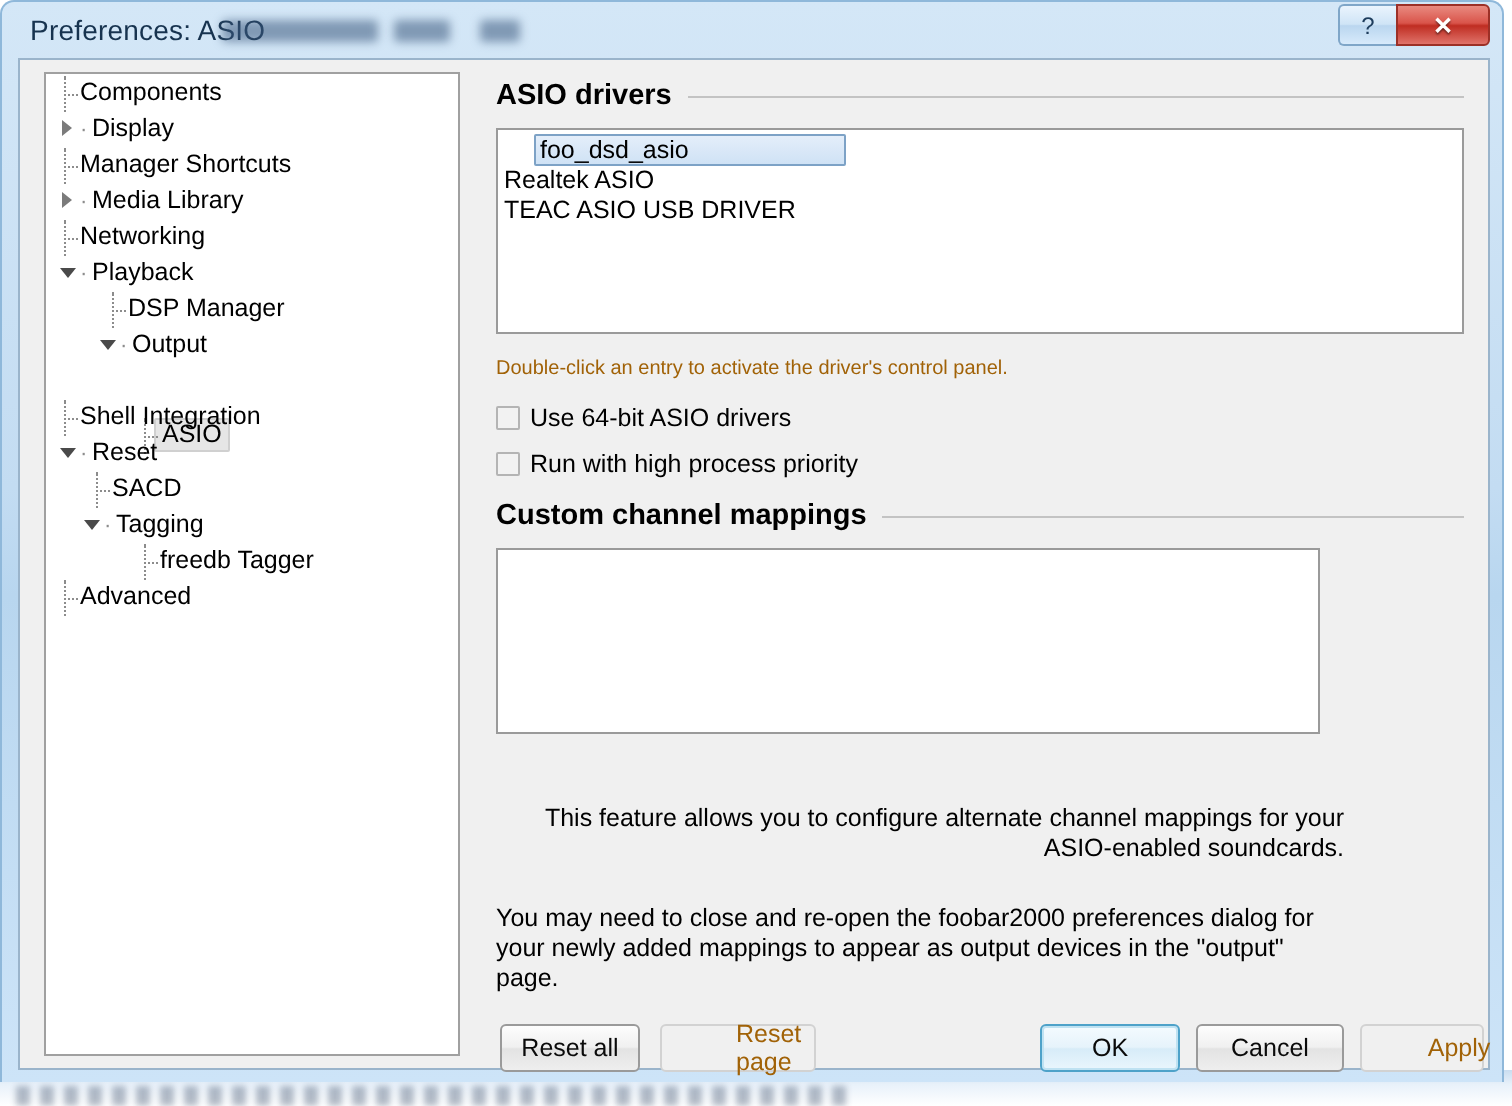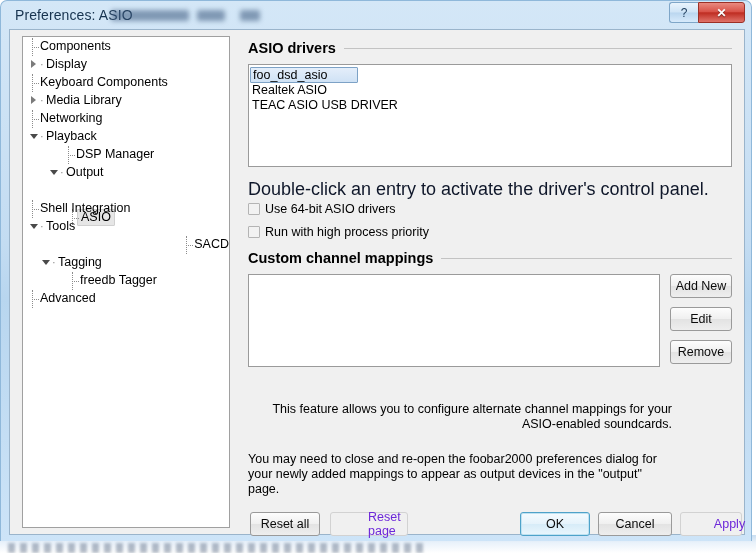--- a/index.html
+++ b/index.html
@@ -244,32 +244,32 @@
   .listbox .li {
     height: 15px;
     line-height: 15px;
     padding-left: 3px;
     white-space: nowrap;
     cursor: default;
   }
   .listbox .li.selected {
     background: linear-gradient(to bottom, #e4eefa 0%, #cfe2f5 100%);
     border: 1px solid #7da2c6;
-    width: 108px;
-    box-sizing: border-box;
-    margin-left: 1px;
+    width: 156px;
+    box-sizing: border-box;
+    margin-left: 18px;
     padding-left: 2px;
     height: 16px;
     line-height: 14px;
     border-radius: 1px;
   }
 
   .hint {
-    font-size: 18px;
-    color: #0f172a;
+    font-size: 10px;
+    color: #a16207;
   }
 
   .checkrow {
     display: flex;
     align-items: center;
     gap: 5px;
     font-size: 12.5px;
     color: #000000;
     cursor: default;
     text-align: center;
@@ -292,21 +292,21 @@
     border: 1px solid #9a9a9a;
     border-radius: 3px;
     box-sizing: border-box;
     cursor: default;
     display: flex;
     align-items: center;
     justify-content: center;
     padding: 0;
   }
   .btn.disabled {
-    color: #6d28d9;
+    color: #a16207;
     background: #f0f0f0;
     border-color: #d2d2d2;
     padding-left: 37px;
   }
   .btn.default {
     border: 1px solid #4ea2c9;
     box-shadow: 0 0 0 1px #bfe2f2 inset;
     background: linear-gradient(to bottom, #f4fbff 0%, #e6f3fb 48%, #d7ecf8 52%, #eaf6fd 100%);
   }
 
@@ -336,30 +336,30 @@
         <div class="win-btn help">?</div>
         <div class="win-btn close">✕</div>
       </div>
     </div>
 
     <div class="client">
 
       <div class="tree-panel" id="tree">
           <div class="tree-row" style="padding-left: 4px;"><span class="dotline leaf"></span><span class="tree-label">Components</span></div>
           <div class="tree-row" style="padding-left: 4px;"><span class="glyph"><span class="arrow-closed"></span></span><span class="dotdash">·</span><span class="tree-label">Display</span></div>
-          <div class="tree-row" style="padding-left: 4px;"><span class="dotline leaf"></span><span class="tree-label">Keyboard Components</span></div>
+          <div class="tree-row" style="padding-left: 4px;"><span class="dotline leaf"></span><span class="tree-label">Manager Shortcuts</span></div>
           <div class="tree-row" style="padding-left: 4px;"><span class="glyph"><span class="arrow-closed"></span></span><span class="dotdash">·</span><span class="tree-label">Media Library</span></div>
           <div class="tree-row" style="padding-left: 4px;"><span class="dotline leaf"></span><span class="tree-label">Networking</span></div>
           <div class="tree-row" style="padding-left: 4px;"><span class="glyph"><span class="arrow-open"></span></span><span class="dotdash">·</span><span class="tree-label">Playback</span></div>
-          <div class="tree-row" style="padding-left: 40px;"><span class="dotline leaf"></span><span class="tree-label">DSP Manager</span></div>
+          <div class="tree-row" style="padding-left: 28px;"><span class="dotline leaf"></span><span class="tree-label">DSP Manager</span></div>
           <div class="tree-row" style="padding-left: 24px;"><span class="glyph"><span class="arrow-open"></span></span><span class="dotdash">·</span><span class="tree-label">Output</span></div>
           <div class="tree-row" style="padding-left: 44px;"><span class="dotline leaf"></span><span class="tree-label sel">ASIO</span></div>
           <div class="tree-row" style="padding-left: 4px;"><span class="dotline leaf"></span><span class="tree-label">Shell Integration</span></div>
-          <div class="tree-row" style="padding-left: 4px;"><span class="glyph"><span class="arrow-open"></span></span><span class="dotdash">·</span><span class="tree-label">Tools</span></div>
-          <div class="tree-row" style="padding-left: 20px; text-align: right;"><span class="dotline leaf"></span><span class="tree-label">SACD</span></div>
+          <div class="tree-row" style="padding-left: 4px;"><span class="glyph"><span class="arrow-open"></span></span><span class="dotdash">·</span><span class="tree-label">Reset</span></div>
+          <div class="tree-row" style="padding-left: 20px;"><span class="dotline leaf"></span><span class="tree-label">SACD</span></div>
           <div class="tree-row" style="padding-left: 16px;"><span class="glyph"><span class="arrow-open"></span></span><span class="dotdash">·</span><span class="tree-label">Tagging</span></div>
           <div class="tree-row" style="padding-left: 44px;"><span class="dotline leaf"></span><span class="tree-label">freedb Tagger</span></div>
           <div class="tree-row" style="padding-left: 4px;"><span class="dotline leaf"></span><span class="tree-label">Advanced</span></div>
         </div>
 
       <div class="content">
 
         <div class="group-header" style="position:absolute;left:6px;top:6px;width:484px;">
           <span>ASIO drivers</span>
           <span class="rule"></span>
@@ -384,25 +384,20 @@
             </div>
           </div>
 
         <div class="group-header" style="position:absolute;left:6px;top:216px;width:484px;">
           <span>Custom channel mappings</span>
           <span class="rule"></span>
         </div>
 
         <div class="listbox" style="position:absolute;left:6px;top:240px;width:412px;height:93px;" id="mapping-list"></div>
 
-        <div style="position:absolute;left:428px;top:240px;width:62px;" id="mapping-buttons">
-            <div class="btn" style="width: 62px; height: 24px; margin-bottom: 9px;">Add New</div>
-            <div class="btn" style="width: 62px; height: 24px; margin-bottom: 9px;">Edit</div>
-            <div class="btn" style="width: 62px; height: 24px; margin-bottom: 9px;">Remove</div>
-          </div>
 
         <div class="para" style="position:absolute;left:6px;top:368px;width:424px;text-align:right;">This feature allows you to configure alternate channel mappings for your ASIO-enabled soundcards.</div>
 
         <div class="para" style="position:absolute;left:6px;top:418px;width:424px;">You may need to close and re-open the foobar2000 preferences dialog for your newly added mappings to appear as output devices in the "output" page.</div>
 
         <div class="btn" style="position:absolute;left:8px;top:478px;width:70px;height:24px;">Reset all</div>
         <div class="btn disabled" style="position:absolute;left:88px;top:478px;width:78px;height:24px;">Reset page</div>
 
         <div class="btn default" style="position:absolute;left:278px;top:478px;width:70px;height:24px;">OK</div>
         <div class="btn" style="position:absolute;left:356px;top:478px;width:74px;height:24px;">Cancel</div>

